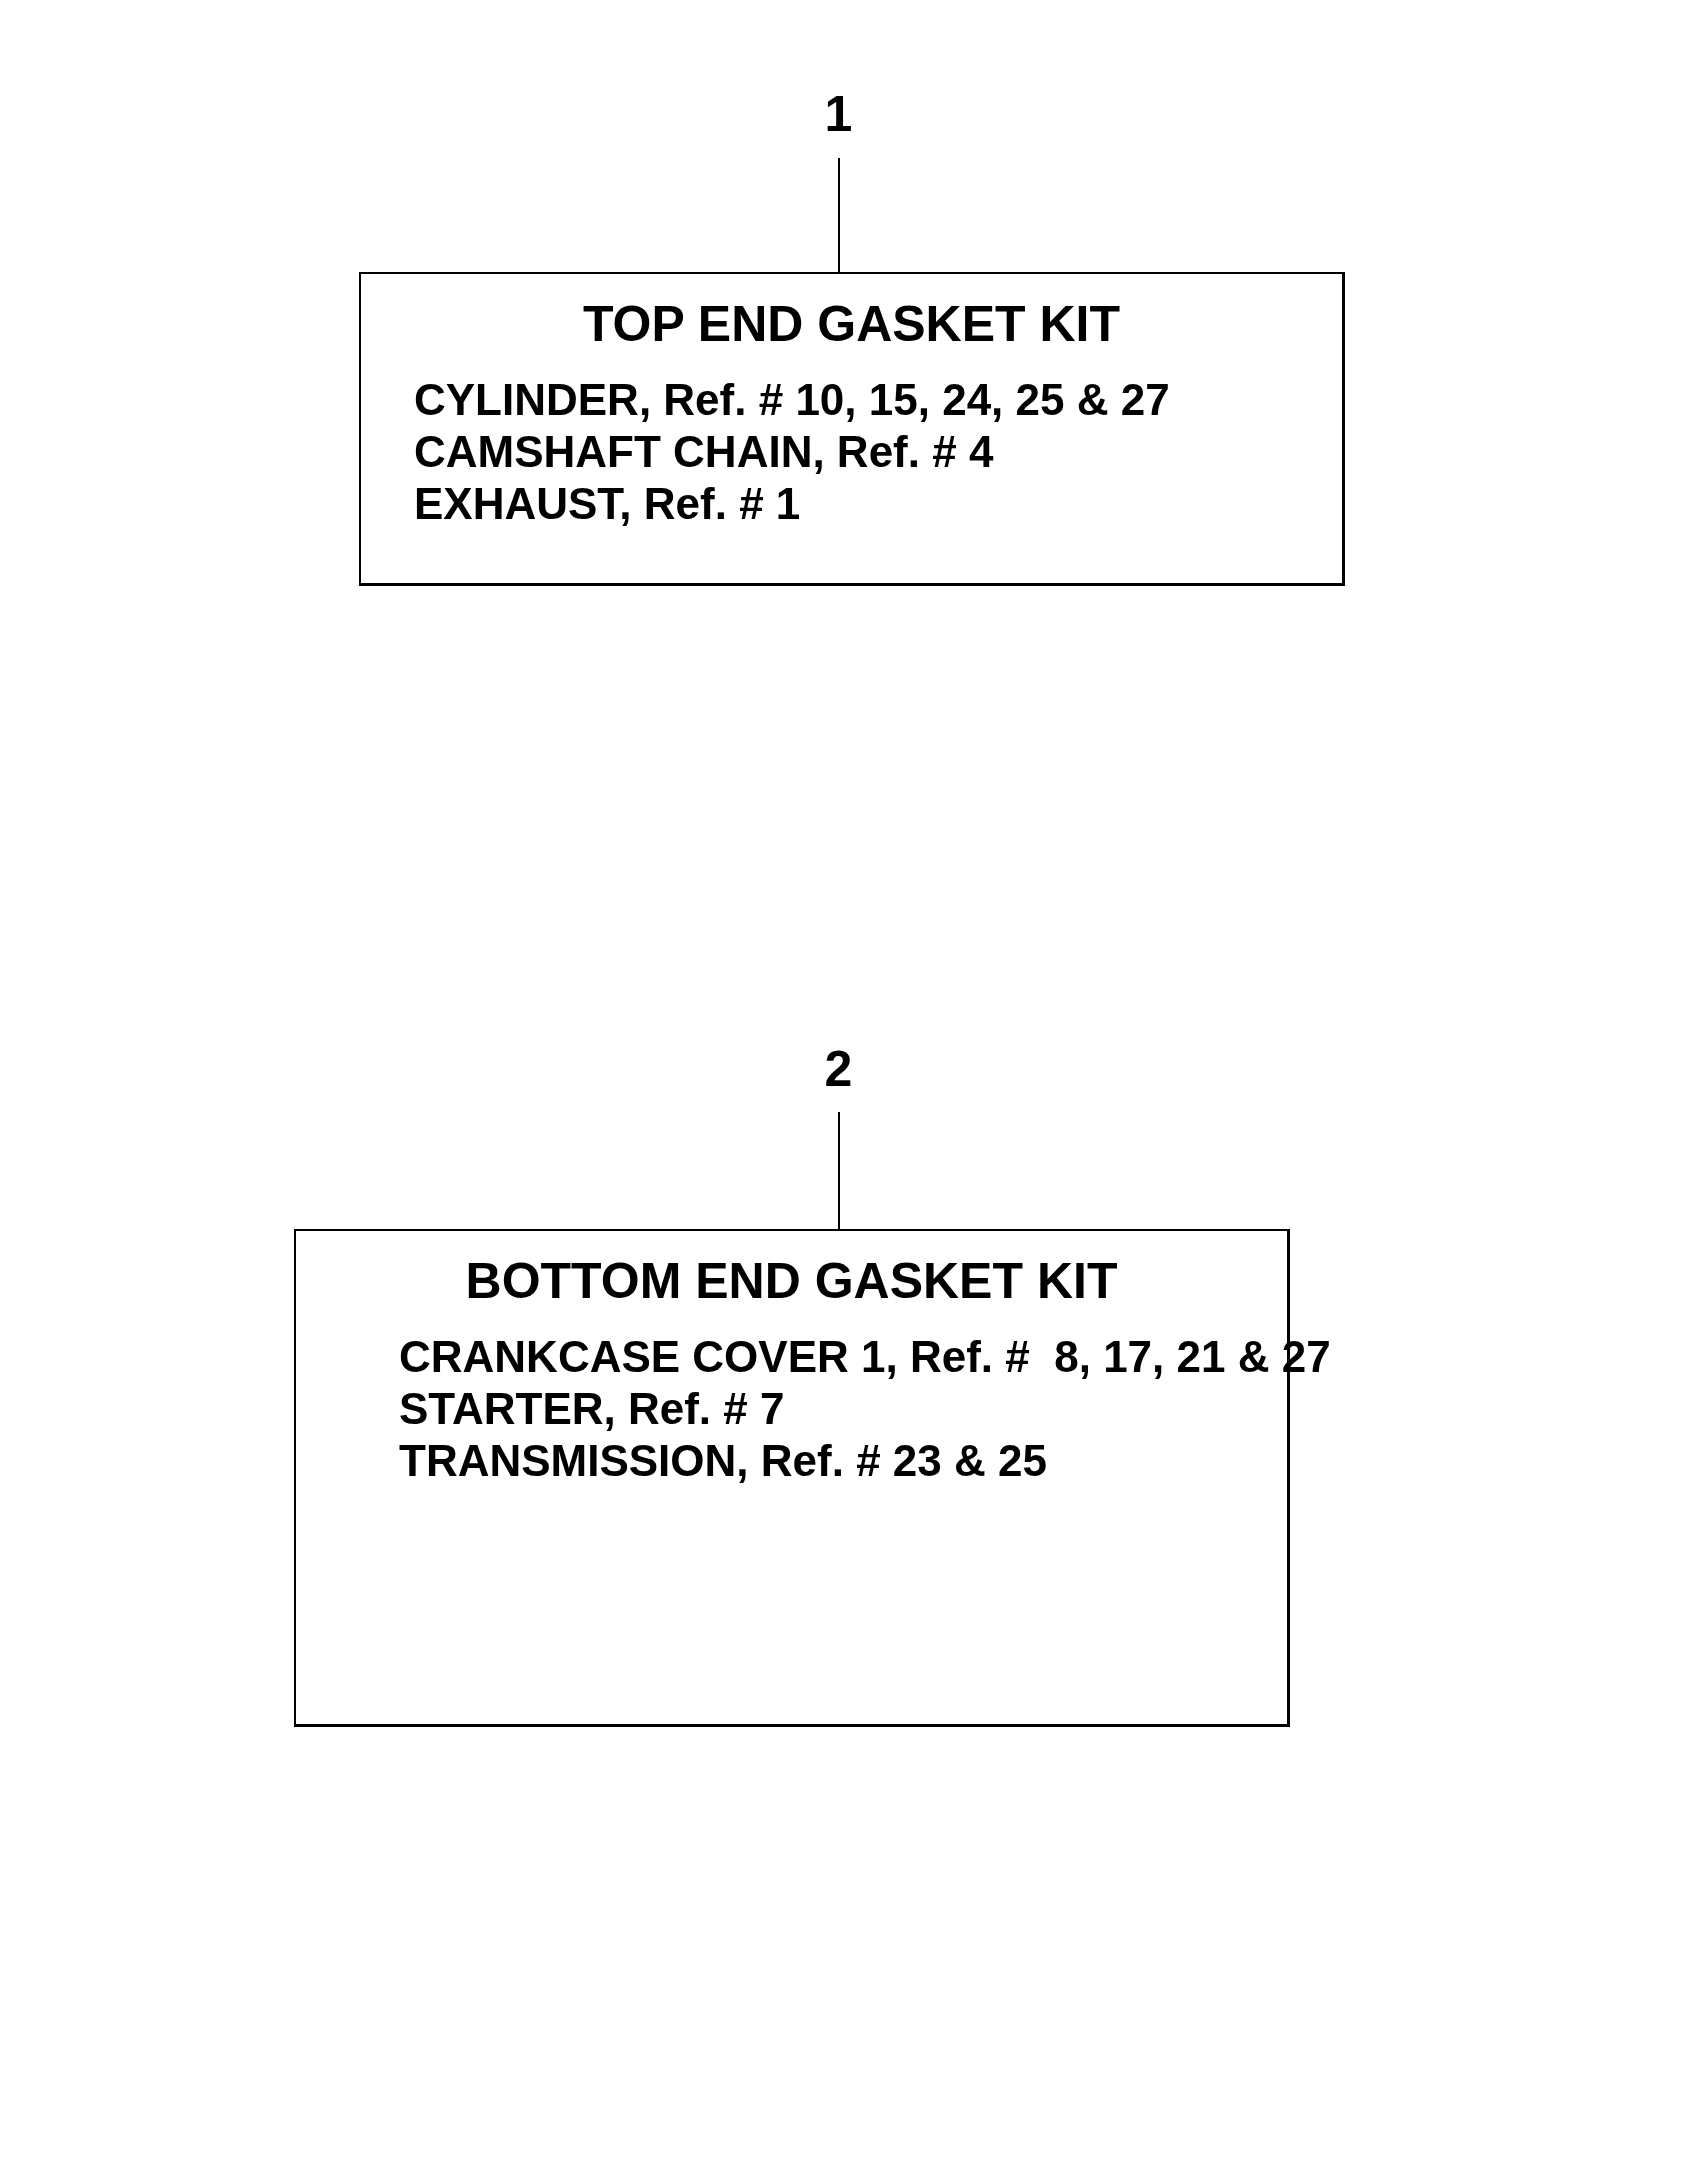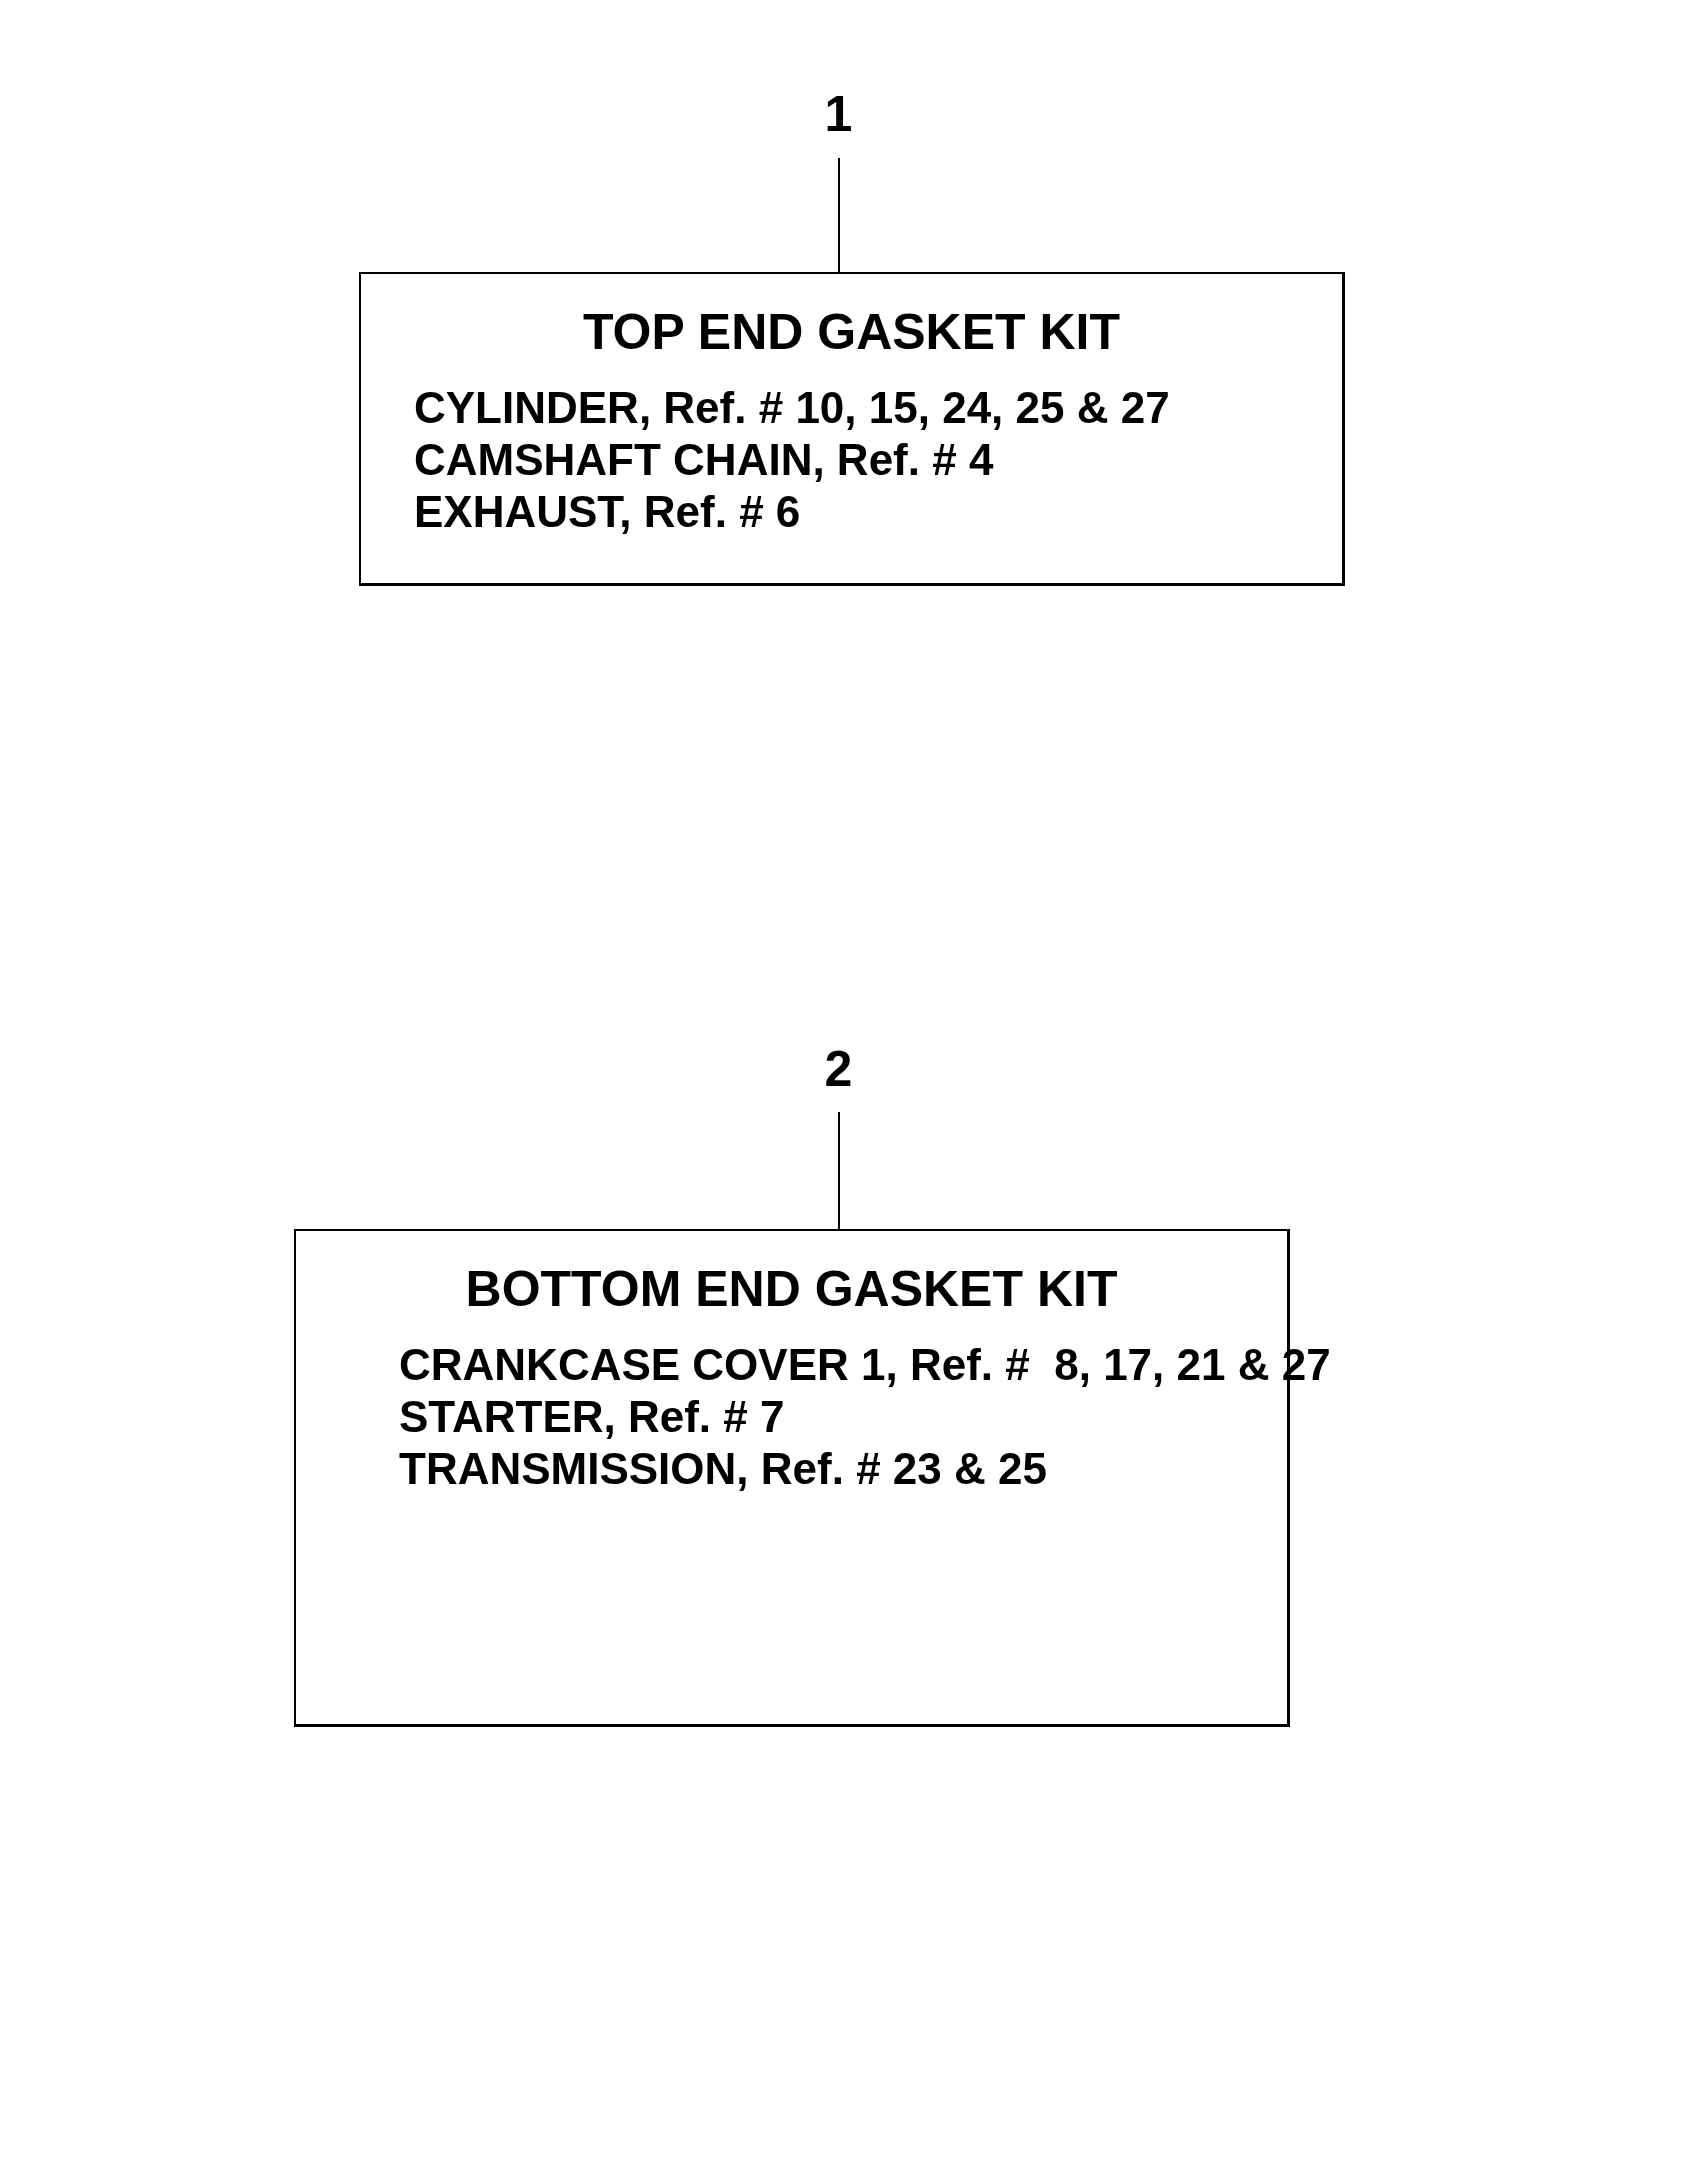--- a/index.html
+++ b/index.html
@@ -37,21 +37,21 @@
     position: absolute;
     box-sizing: border-box;
     background: #ffffff;
     border: 2px solid #000000;
     border-right-width: 3px;
     border-bottom-width: 3px;
   }
   .c1-box { left: 359px; top: 272px; width: 986px; height: 314px; }
   .c2-box { left: 294px; top: 1229px; width: 996px; height: 498px; }
   .kit-title {
-    padding-top: 30px;
+    padding-top: 22px;
     text-align: center;
     font-size: 50px;
     font-weight: bold;
     line-height: 57px;
     white-space: pre;
   }
   .kit-items {
     margin-top: 21px;
   }
   .c1-box .kit-items { padding-left: 53px; }
@@ -68,21 +68,21 @@
 
 <div class="page">
 
   <div class="callout-number c1-number">1</div>
   <div class="leader-line c1-line"></div>
   <div class="kit-box c1-box">
     <div class="kit-title">TOP END GASKET KIT</div>
     <div class="kit-items">
       <div class="kit-item">CYLINDER, Ref. # 10, 15, 24, 25 &amp; 27</div>
       <div class="kit-item">CAMSHAFT CHAIN, Ref. # 4</div>
-      <div class="kit-item">EXHAUST, Ref. # 6</div>
+      <div class="kit-item">EXHAUST, Ref. # 1</div>
     </div>
   </div>
 
   <div class="callout-number c2-number">2</div>
   <div class="leader-line c2-line"></div>
   <div class="kit-box c2-box">
     <div class="kit-title">BOTTOM END GASKET KIT</div>
     <div class="kit-items">
       <div class="kit-item">CRANKCASE COVER 1, Ref. #  8, 17, 21 &amp; 27</div>
       <div class="kit-item">STARTER, Ref. # 7</div>

